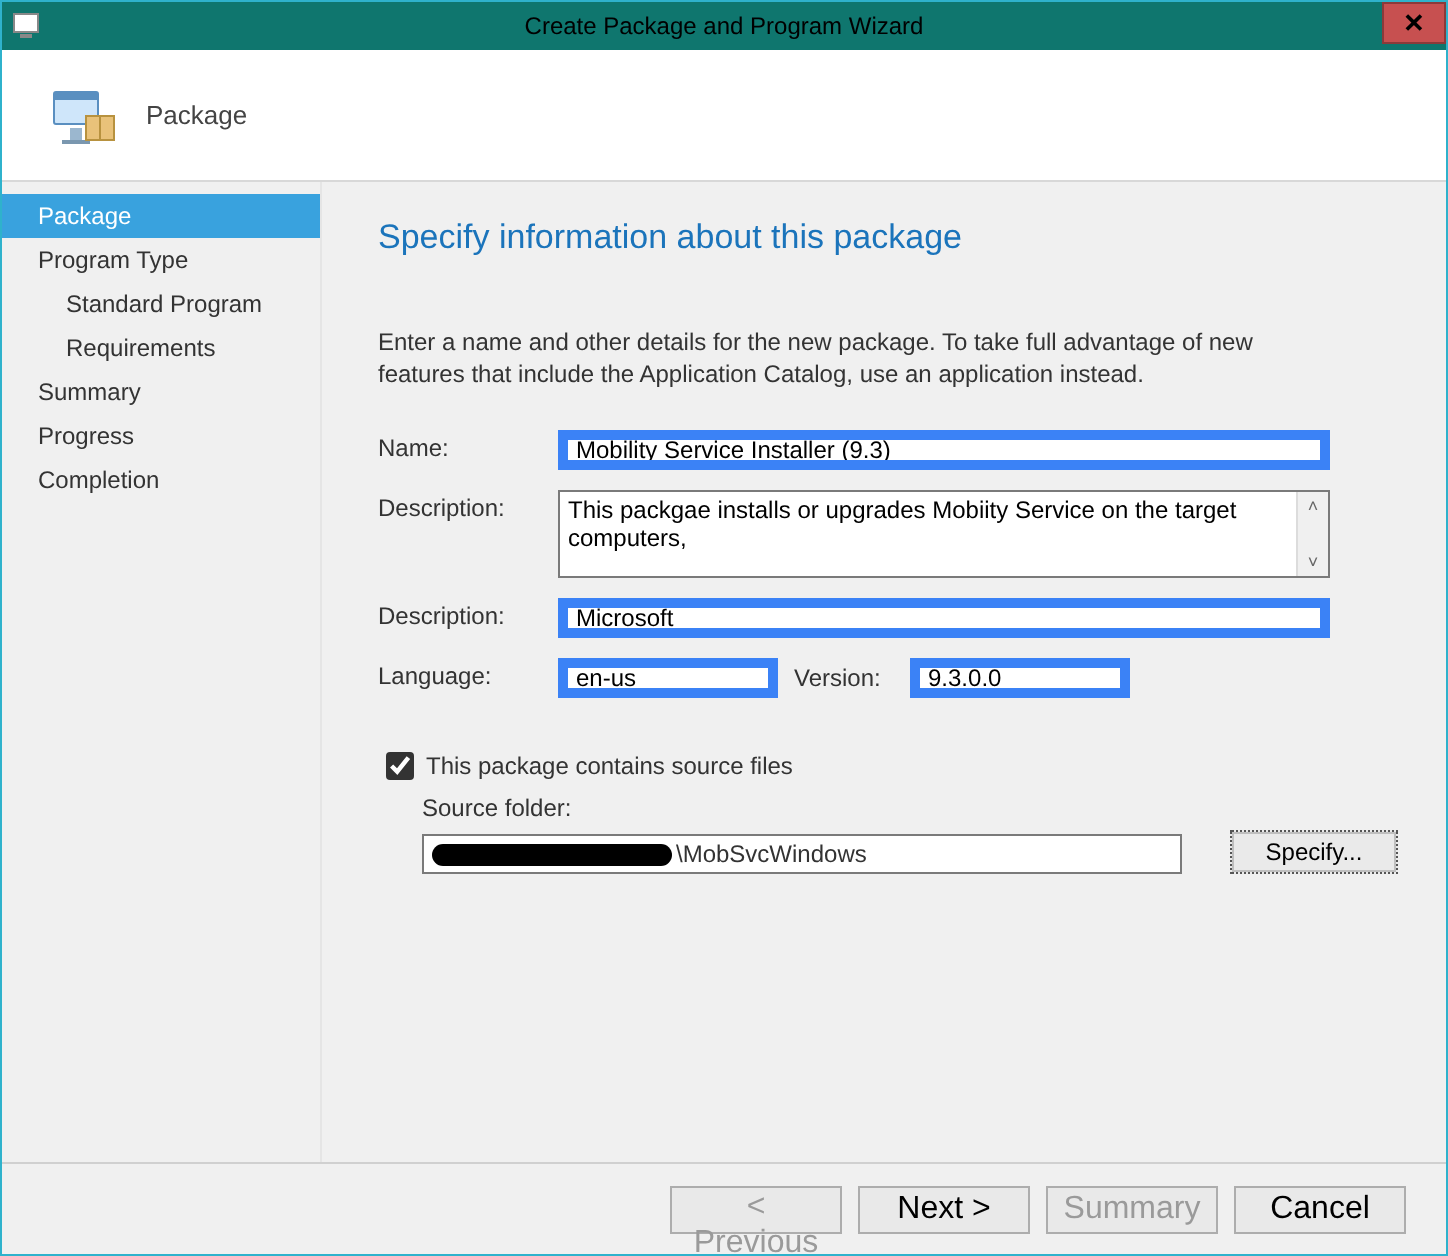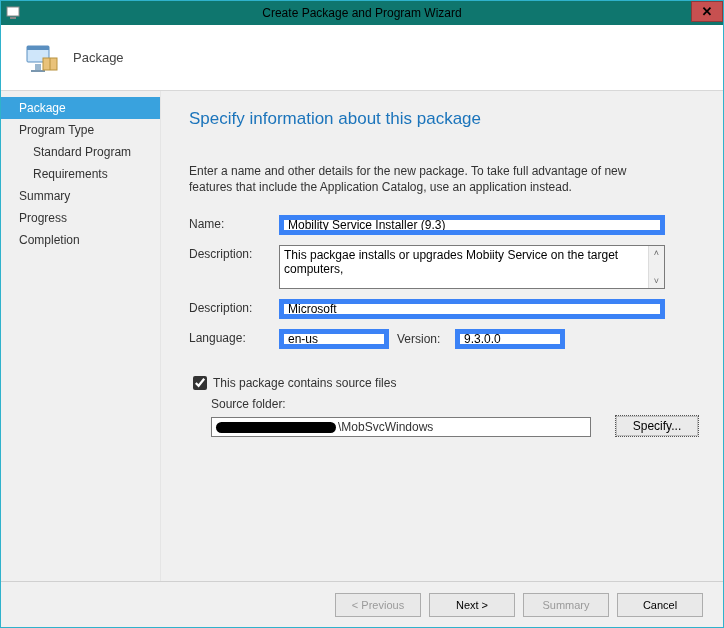--- a/index.html
+++ b/index.html
@@ -110,21 +110,21 @@
   .footer {
     height: 46px; border-top: 1px solid #d0d0d0;
     display:flex; align-items:center; justify-content:flex-end;
     padding-right: 20px; gap: 8px;
     background:#f0f0f0;
   }
   .footer button {
     width: 86px; height: 24px;
     border: 1px solid #adadad;
     background: #e9e9e9;
-    font-size: 11px;
+    font-size: 16px;
   }
   .footer button:disabled { color: #9a9a9a; }
 </style>
 </head>
 <body>
 
 <div class="window">
 
   <div class="titlebar">
     <span class="titlebar-icon">

